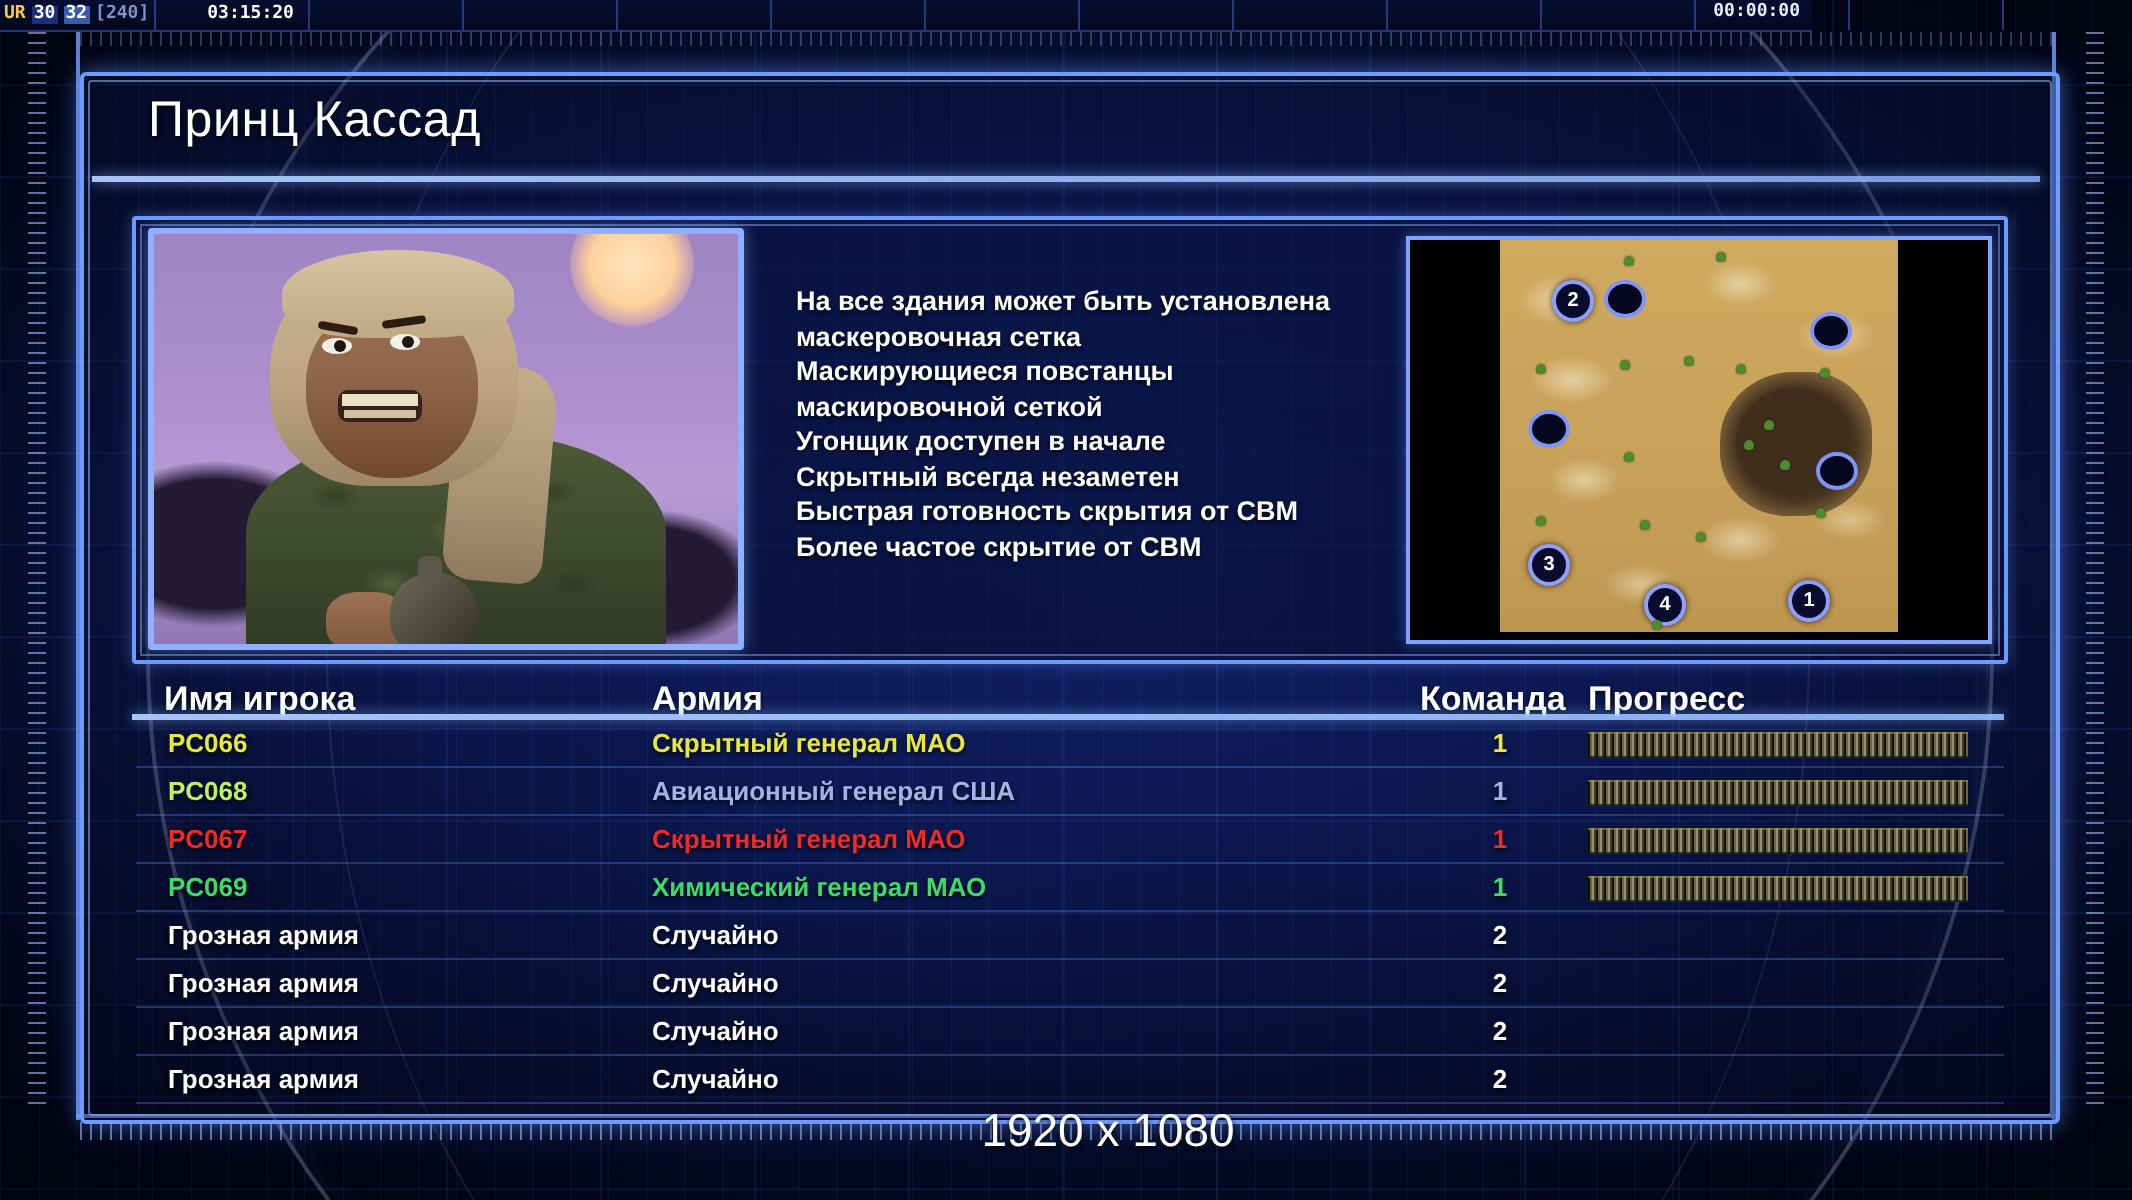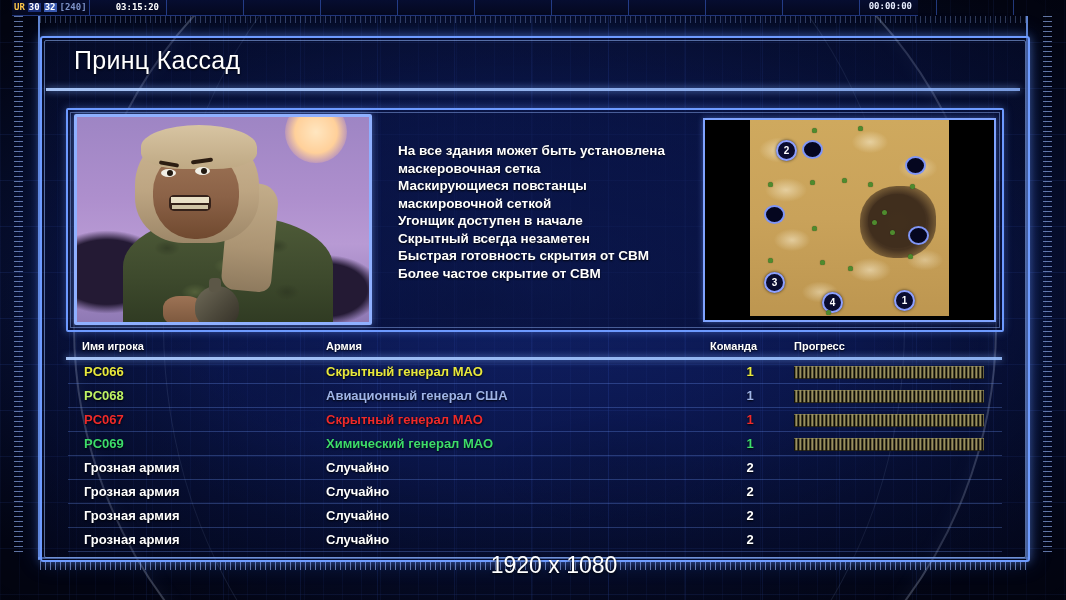--- a/index.html
+++ b/index.html
@@ -29,21 +29,21 @@
   .globe2{position:absolute;left:50%;top:54%;width:740px;height:920px;margin-left:-370px;margin-top:-460px;
     border-radius:50%;border:1px solid rgba(150,175,225,.20);}
   .bg-land{position:absolute;inset:0;opacity:.40;
     background:
       radial-gradient(ellipse 120px 70px at 300px 380px, rgba(12,22,66,.95) 0%, rgba(12,22,66,0) 70%),
       radial-gradient(ellipse 180px 80px at 620px 470px, rgba(10,20,60,.9) 0%, rgba(10,20,60,0) 70%),
       radial-gradient(ellipse 140px 60px at 480px 300px, rgba(14,26,74,.8) 0%, rgba(14,26,74,0) 70%),
       radial-gradient(ellipse 90px 50px at 840px 250px, rgba(12,22,66,.8) 0%, rgba(12,22,66,0) 70%);}
 
   
-  .topbar{position:absolute;left:12px;top:0;width:906px;height:15px;
+  .topbar{position:absolute;left:0;top:0;width:906px;height:15px;
     background:linear-gradient(to bottom,#060d30 0%,#04081f 100%);
     border-bottom:1px solid rgba(60,95,200,.5);}
   .topbar .tick{position:absolute;top:0;height:15px;width:1px;background:rgba(60,100,210,.55);}
   .hud-left{position:absolute;left:2px;top:1px;height:13px;display:flex;align-items:center;
     font-family:"DejaVu Sans Mono",monospace;font-size:9px;line-height:9px;font-weight:bold;white-space:nowrap;}
   .hud-left span{margin-right:3px;}
   .hud-fps{color:#ffc94a;}
   .hud-n1{color:#ffffff;background:#1b2f7a;padding:0 1px;}
   .hud-n2{color:#ffffff;background:#3a5ab0;padding:0 1px;}
   .hud-n3{color:#7e93c9;}
@@ -164,21 +164,21 @@
     background:#0a0c2e;border:2px solid #8da0ff;color:#ffffff;font-size:10px;font-weight:bold;
     display:flex;align-items:center;justify-content:center;line-height:1;
     box-shadow:0 0 3px rgba(0,0,0,.7);}
   .mm-hole{position:absolute;width:17px;height:15px;border-radius:50%;
     background:#05061f;border:2px solid #7f95f5;}
   .mm-tree{position:absolute;width:5px;height:5px;border-radius:50% 50% 40% 40%;background:#4f8a2e;
     box-shadow:0 0 1px rgba(0,0,0,.6);}
 
   
   .thead{position:absolute;left:66px;top:338px;width:936px;height:20px;}
-  .thead span{position:absolute;color:#ffffff;font-size:11px;font-weight:bold;
+  .thead span{position:absolute;color:#ffffff;font-size:17px;font-weight:bold;
     text-shadow:0 1px 2px rgba(0,0,0,.9);}
   .th-rule{position:absolute;left:66px;top:357px;width:936px;height:3px;
     background:linear-gradient(to right, rgba(175,205,255,.95), rgba(150,190,255,.9));
     box-shadow:0 0 7px rgba(130,175,255,.7);}
 
   .tbody{position:absolute;left:68px;top:360px;width:934px;height:192px;}
   .trow{position:relative;height:24px;}
   .trow .sep{position:absolute;left:0;top:23px;width:934px;height:1px;
     background:rgba(110,150,245,.30);}
   .c-name{position:absolute;left:16px;top:4px;font-size:13px;font-weight:bold;white-space:nowrap;

